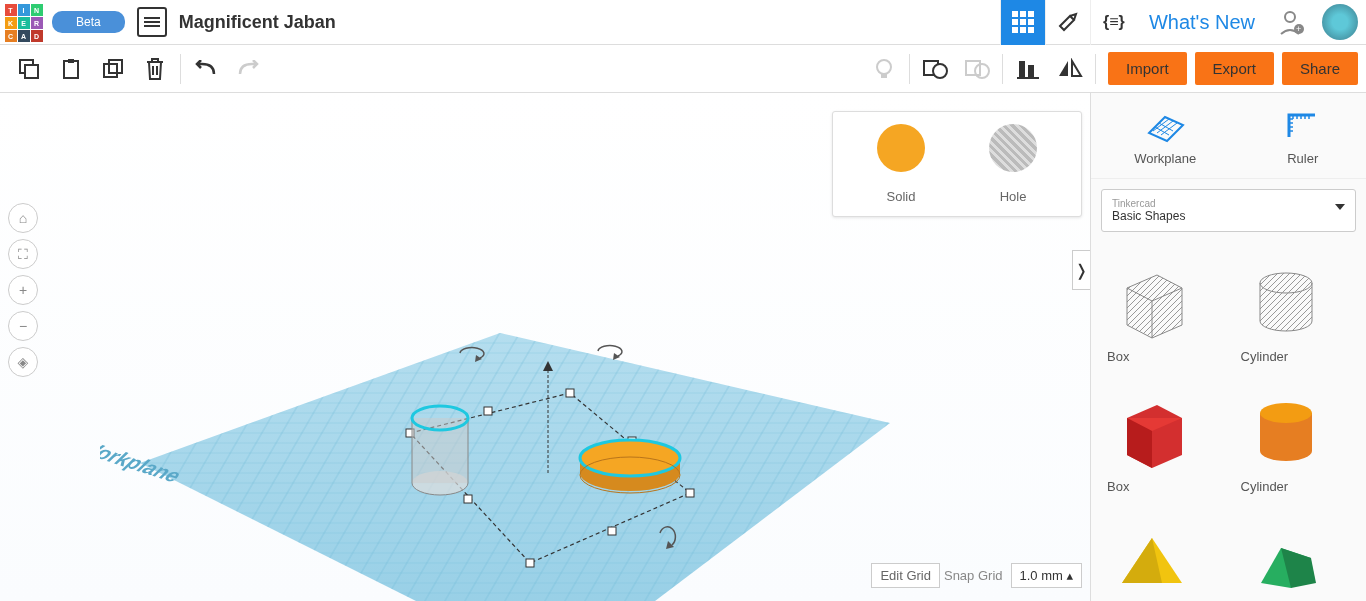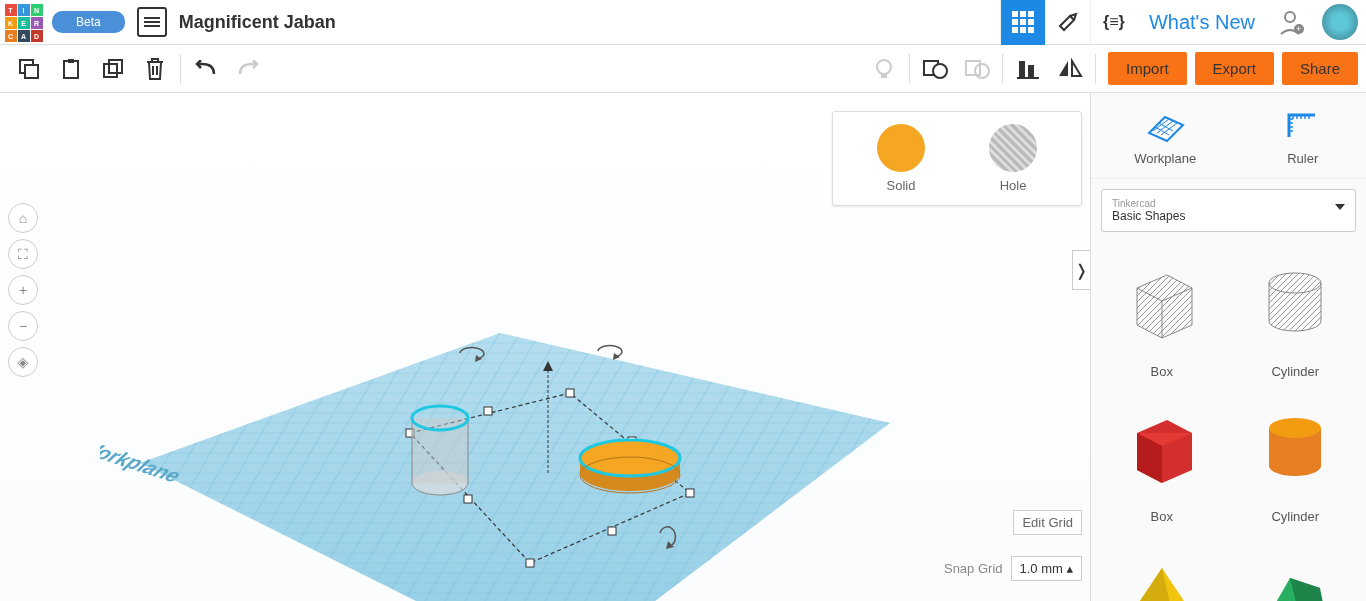--- a/index.html
+++ b/index.html
@@ -28,40 +28,40 @@
 .viewcube{position:absolute;top:12px;left:20px;width:70px;height:70px}
 .vc-svg{width:70px;height:70px}
 .nav-btns{position:absolute;top:110px;left:8px;display:flex;flex-direction:column;gap:6px}
 .nav-btn{width:30px;height:30px;border:1px solid #ccc;border-radius:50%;background:#fff;display:flex;align-items:center;justify-content:center;cursor:pointer;color:#888;font-size:14px}
 .workplane-svg{position:absolute;top:170px;left:100px;width:800px;height:420px}
 .shapes-panel{position:absolute;top:18px;right:8px;width:250px;background:#fff;border:1px solid #ddd;border-radius:3px;box-shadow:0 1px 3px rgba(0,0,0,0.1)}
 .sp-header{padding:10px 12px;border-bottom:1px solid #eee;display:flex;align-items:center}
 .sp-title{font-size:14px;font-weight:600;color:#555}
 .sp-icons{margin-left:auto;display:flex;gap:10px;color:#aaa}
 .sp-body{display:flex;padding:12px}
-.sp-opt{flex:1;display:flex;flex-direction:column;align-items:center;gap:6px;cursor:pointer}
+.sp-opt{flex:1;display:flex;flex-direction:column;align-items:center;gap:17px;cursor:pointer}
 .solid-circle{width:48px;height:48px;border-radius:50%;background:#f5a623}
 .hole-circle{width:48px;height:48px;border-radius:50%;background:repeating-linear-gradient(45deg,#bbb,#bbb 3px,#ddd 3px,#ddd 6px)}
 .sp-label{font-size:13px;color:#666}
-.bottom-ctrl{position:absolute;bottom:20px;right:8px;display:flex;flex-direction:column;align-items:flex-end;gap:21px}
+.bottom-ctrl{position:absolute;bottom:13px;right:8px;display:flex;flex-direction:row;align-items:flex-end;gap:4px}
 .edit-grid{border:1px solid #ccc;padding:4px 8px;font-size:13px;color:#666;background:#fff;cursor:pointer}
 .snap-row{display:flex;align-items:center;gap:8px}
 .snap-label{font-size:13px;color:#888}
 .snap-sel{border:1px solid #ccc;padding:4px 8px;font-size:13px;color:#333;background:#fff}
 .sidebar{position:absolute;top:93px;right:0;width:276px;bottom:0;background:#fafafa;border-left:1px solid #ddd;display:flex;flex-direction:column}
 .sb-tools{display:flex;justify-content:space-around;padding:12px 0;border-bottom:1px solid #eee}
 .sb-tool{display:flex;flex-direction:column;align-items:center;gap:6px;cursor:pointer}
 .sb-tool-icon{width:40px;height:40px;display:flex;align-items:center;justify-content:center}
 .sb-tool-label{font-size:13px;color:#555}
 .sb-dropdown{margin:10px;padding:8px 10px;background:#fff;border:1px solid #ccc;border-radius:3px;cursor:pointer;position:relative}
 .sb-dd-small{font-size:10px;color:#999}
 .sb-dd-main{font-size:12px;color:#333}
 .sb-dd-arrow{position:absolute;right:10px;top:14px;border-left:5px solid transparent;border-right:5px solid transparent;border-top:6px solid #333}
 .shape-grid{flex:1;overflow-y:auto;padding:8px;display:grid;grid-template-columns:1fr 1fr;gap:8px}
-.shape-item{display:flex;flex-direction:column;align-items:center;gap:16px;padding:8px;cursor:pointer}
+.shape-item{display:flex;flex-direction:column;align-items:flex-start;gap:1px;padding:8px;cursor:pointer}
 .shape-preview{width:90px;height:90px;display:flex;align-items:center;justify-content:center}
 .shape-label{font-size:13px;color:#555}
 .collapse-handle{position:absolute;top:250px;right:276px;width:18px;height:40px;background:#fff;border:1px solid #ccc;border-right:none;display:flex;align-items:center;justify-content:center;cursor:pointer;font-size:16px;color:#333}
 </style>
 </head>
 <body>
 
 <div class="topbar">
   <div class="logo">
     <span style="background:#e74c3c">T</span>

